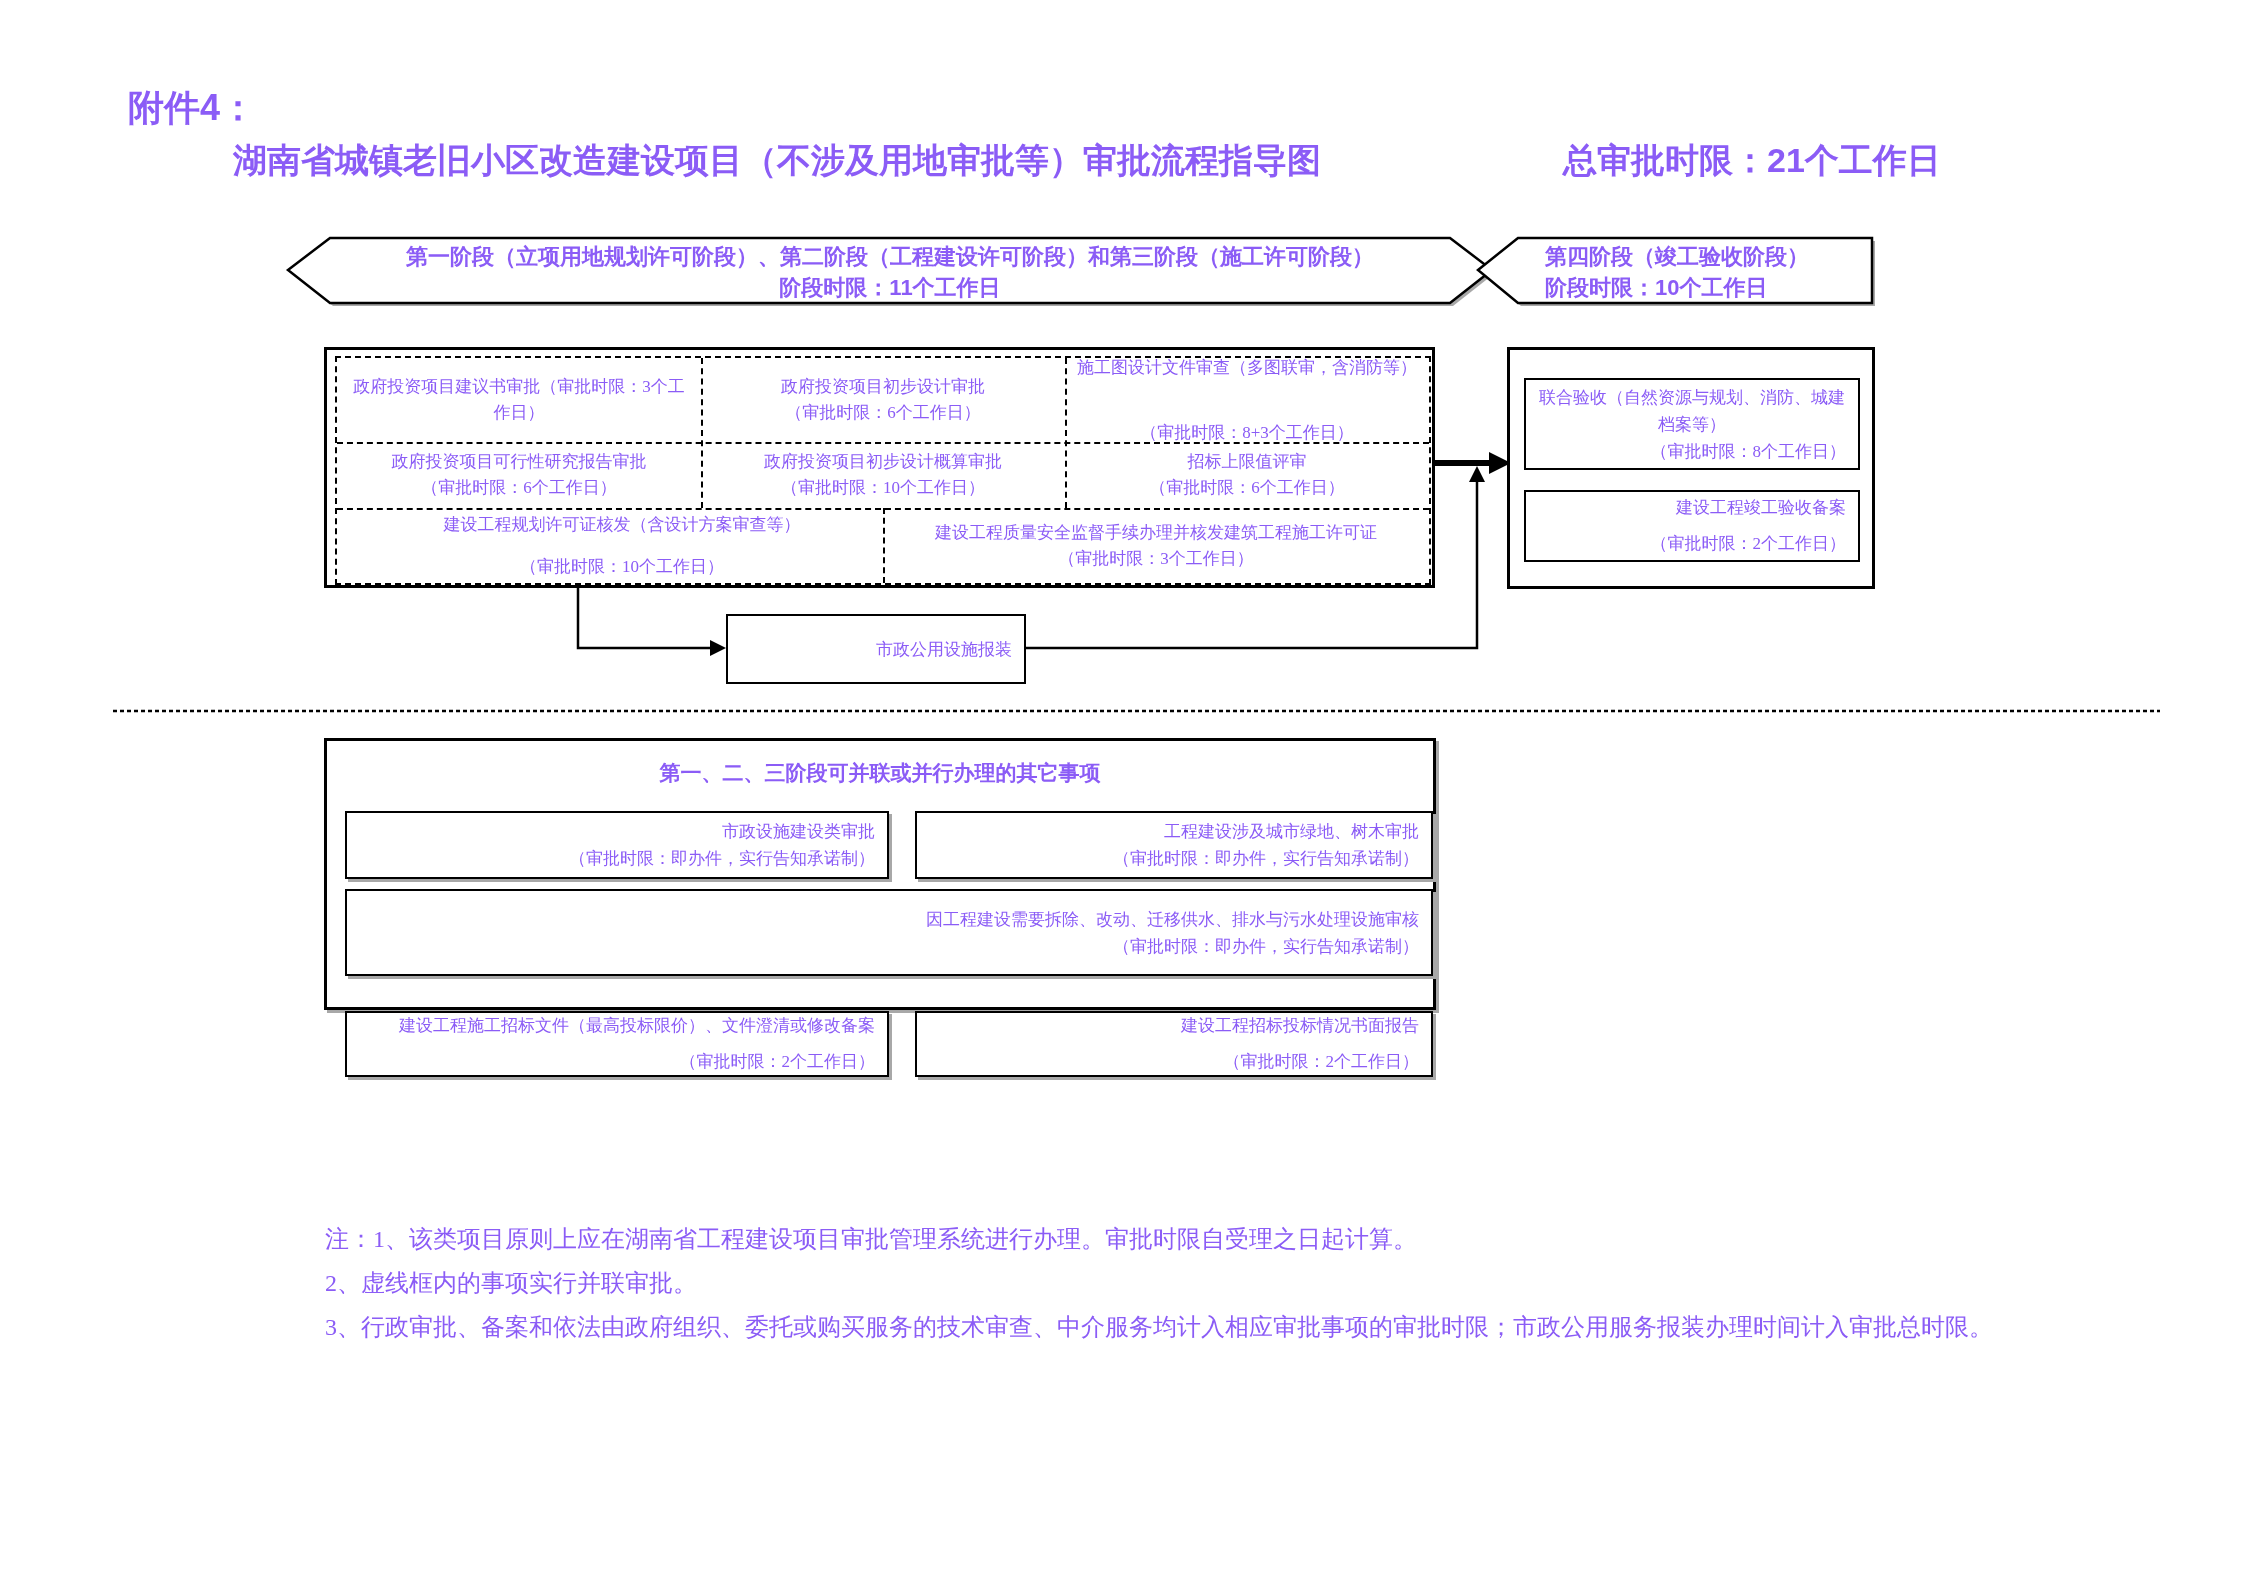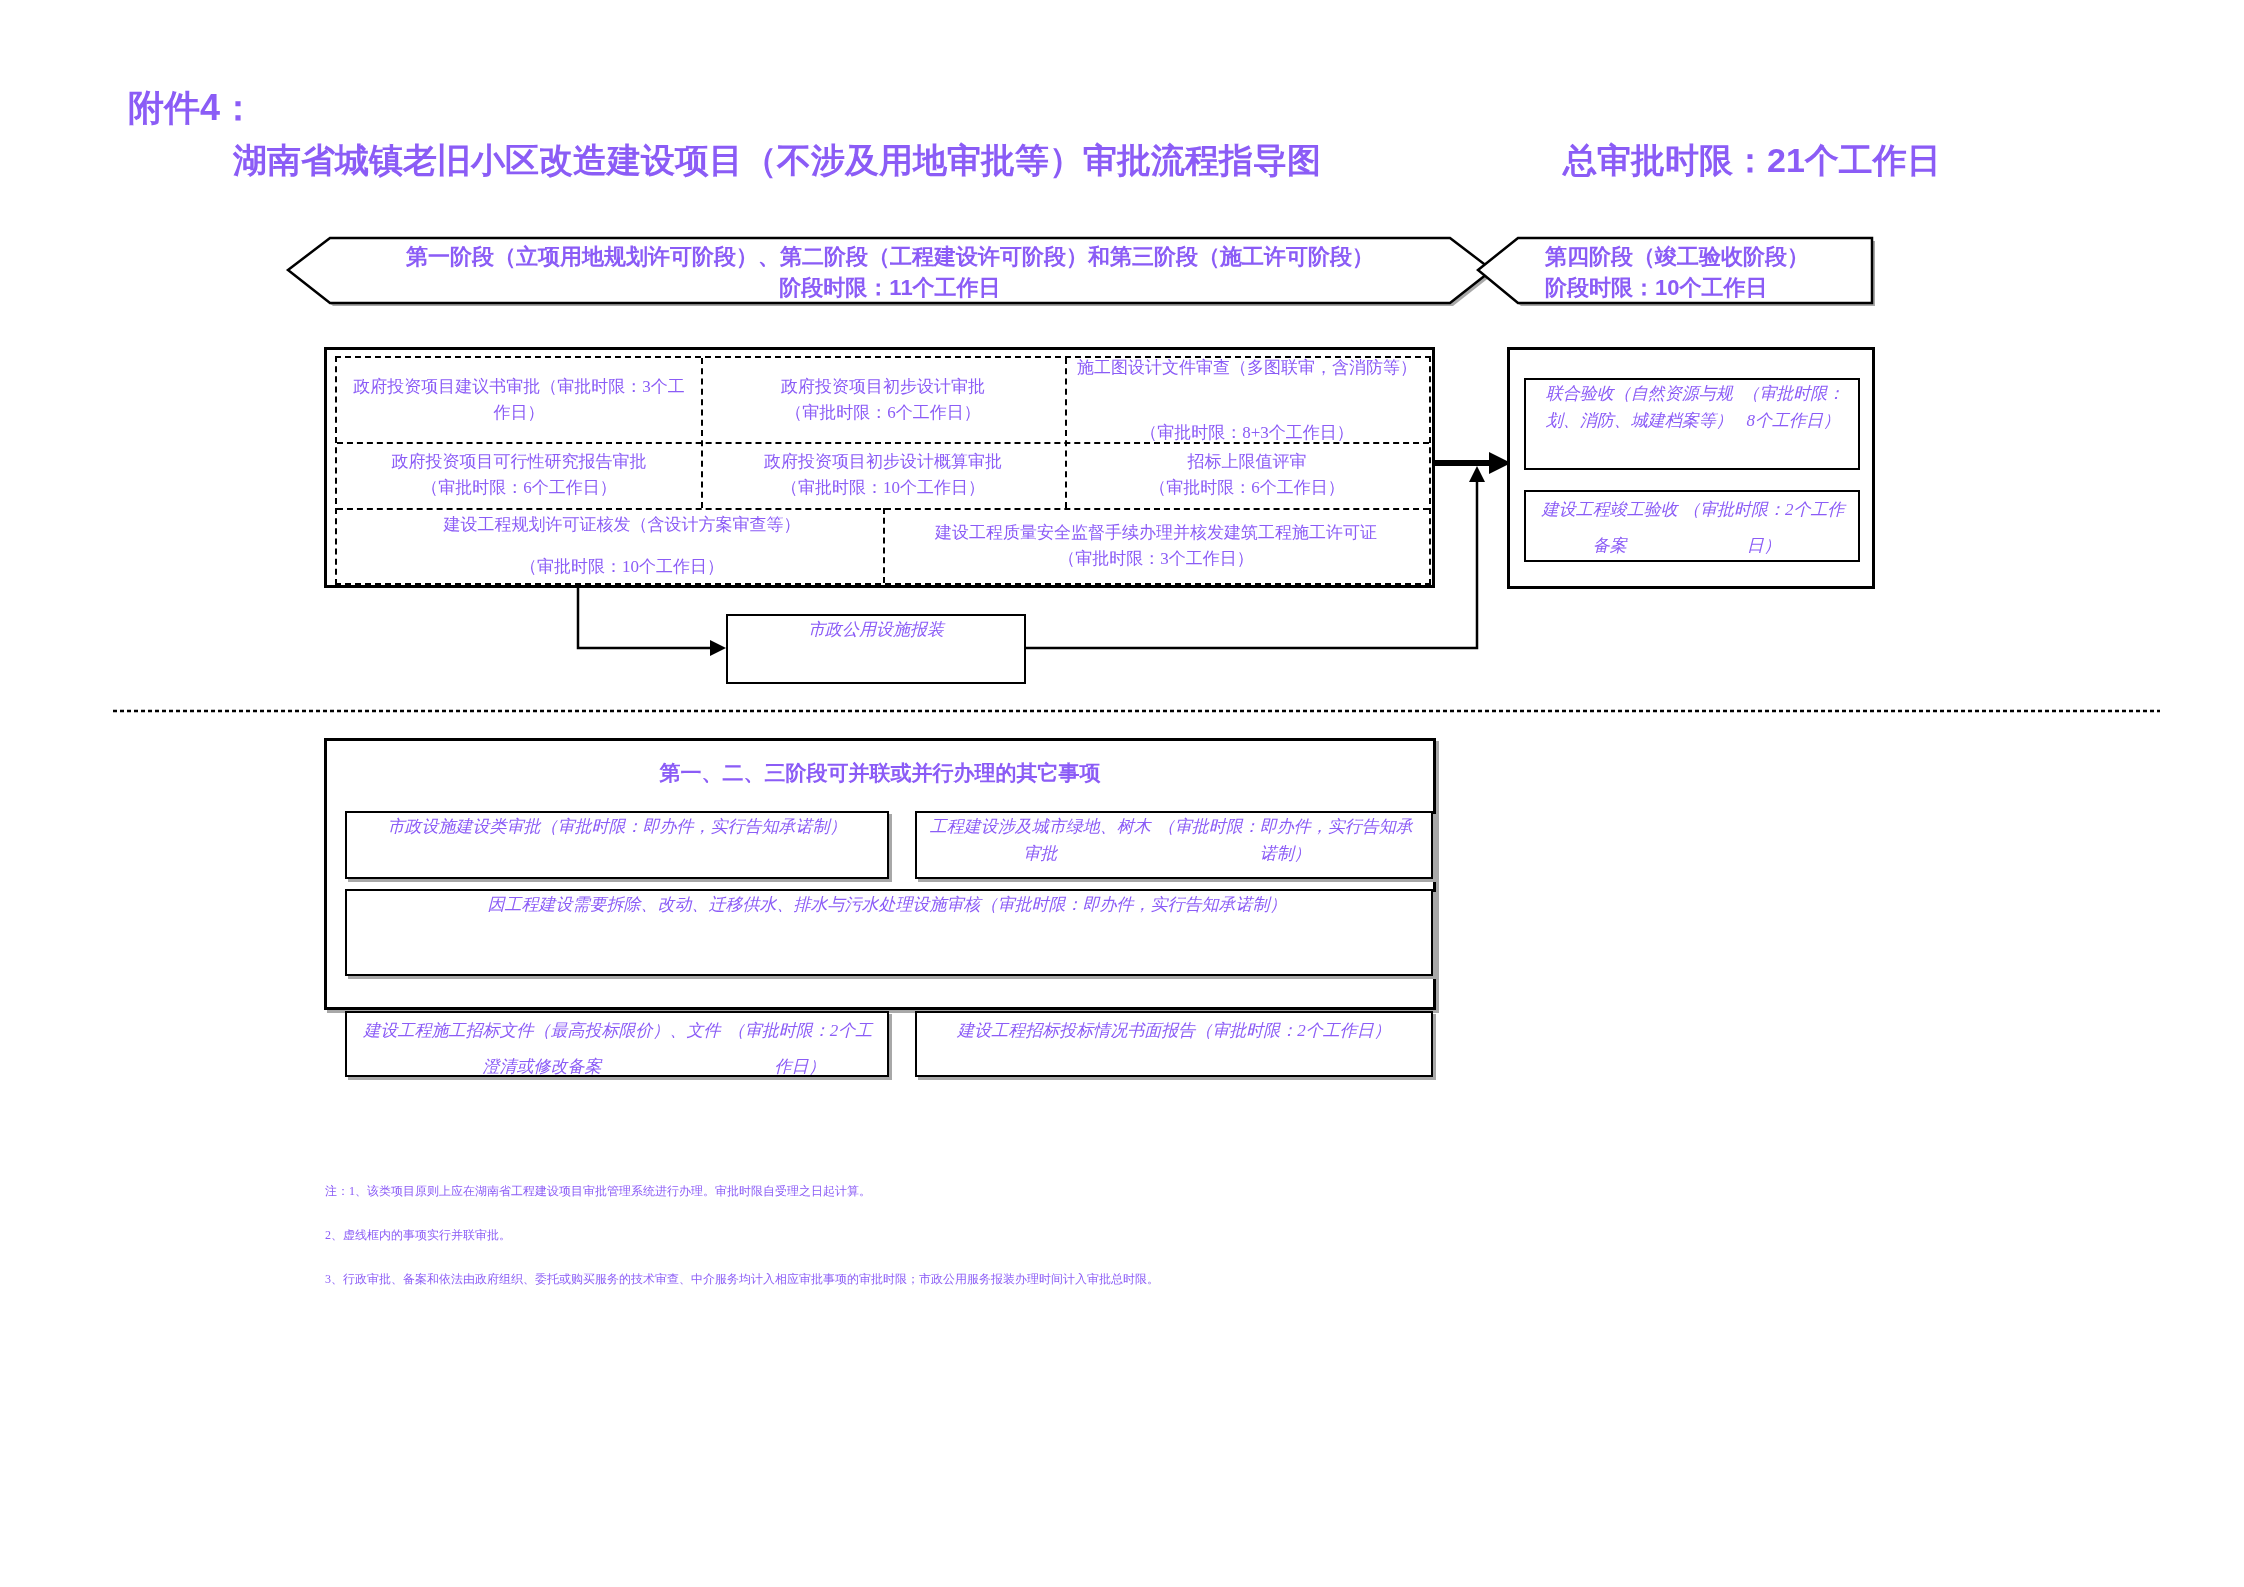--- a/index.html
+++ b/index.html
@@ -39,30 +39,30 @@
   .dash-v{border-left:2px dashed #000;width:0;}
   .dash-h{border-top:2px dashed #000;height:0;}
   .cell{
     position:absolute;display:flex;flex-direction:column;
     align-items:center;justify-content:center;
     font-size:17px;line-height:26px;text-align:center;
     padding:0 10px;box-sizing:border-box;
   }
   .solid-box{
     position:absolute;border:2px solid #000;background:#fff;box-sizing:border-box;
-    display:flex;flex-direction:row;align-items:flex-start;justify-content:center;
-    font-size:17px;line-height:27px;text-align:center;padding:0 12px;font-style:italic;
+    display:flex;flex-direction:column;align-items:flex-end;justify-content:center;
+    font-size:17px;line-height:27px;text-align:center;padding:0 12px;
   }
   .shadowed{box-shadow:3px 3px 0 #a8a8a8;}
   .gap-lines{line-height:36px;}
   .section2-header{
     position:absolute;left:0;top:18px;width:100%;text-align:center;
     font-size:21px;font-weight:bold;
   }
-  .note{font-size:12px;white-space:nowrap;}
+  .note{font-size:24px;white-space:nowrap;margin-top:40px;}
 </style>
 </head>
 <body>
 
 <div class="page">
 
   <svg class="svg-layer" viewBox="0 0 2244 1587" xmlns="http://www.w3.org/2000/svg">
 
     <polygon points="291,273 333,241 1453,241 1495,273 1453,306 333,306" fill="#a8a8a8" stroke="none"></polygon>
     <polygon points="1481,273 1521,241 1875,241 1875,306 1521,306" fill="#a8a8a8" stroke="none"></polygon>

